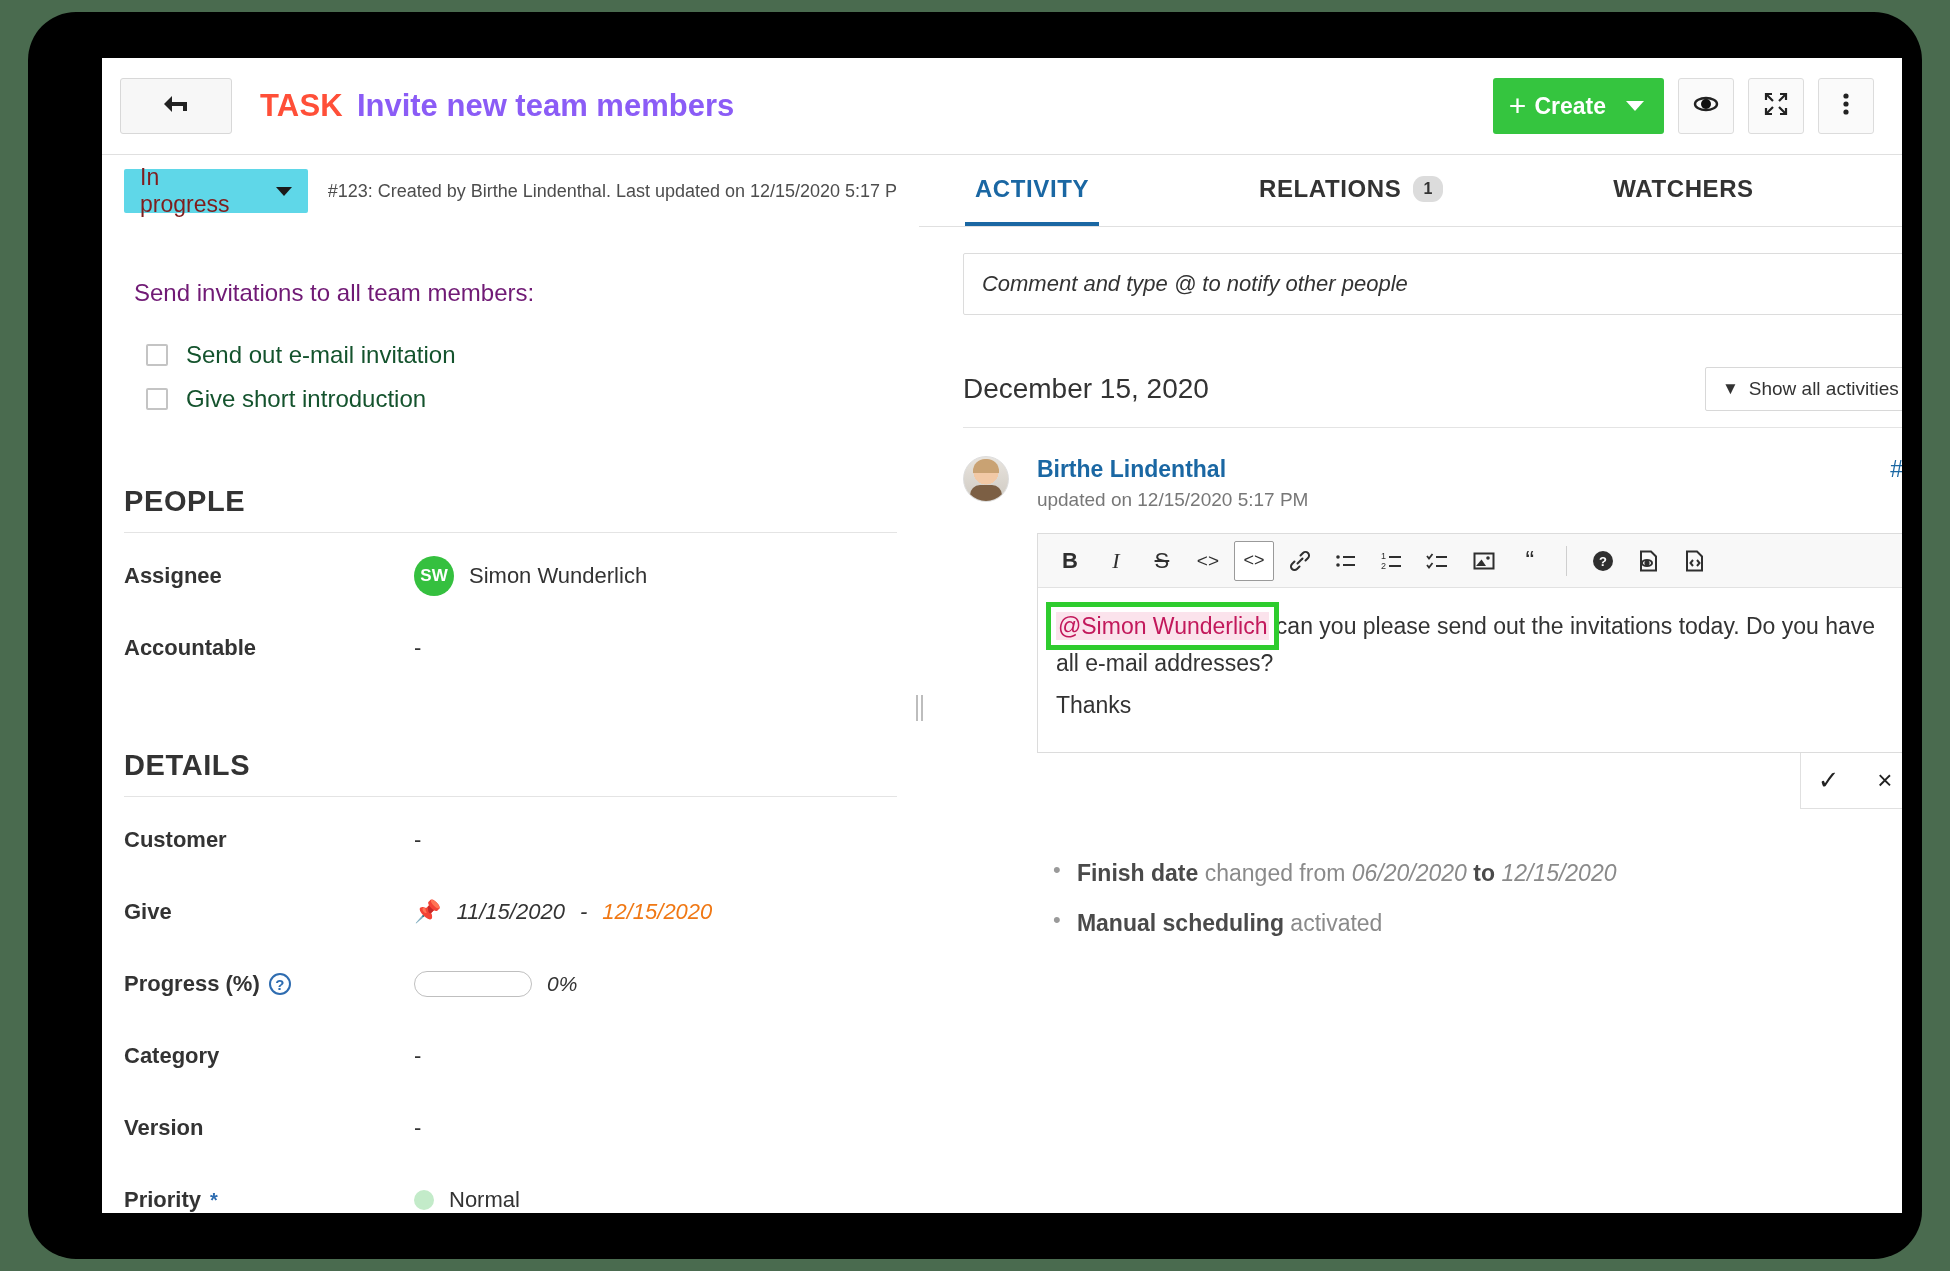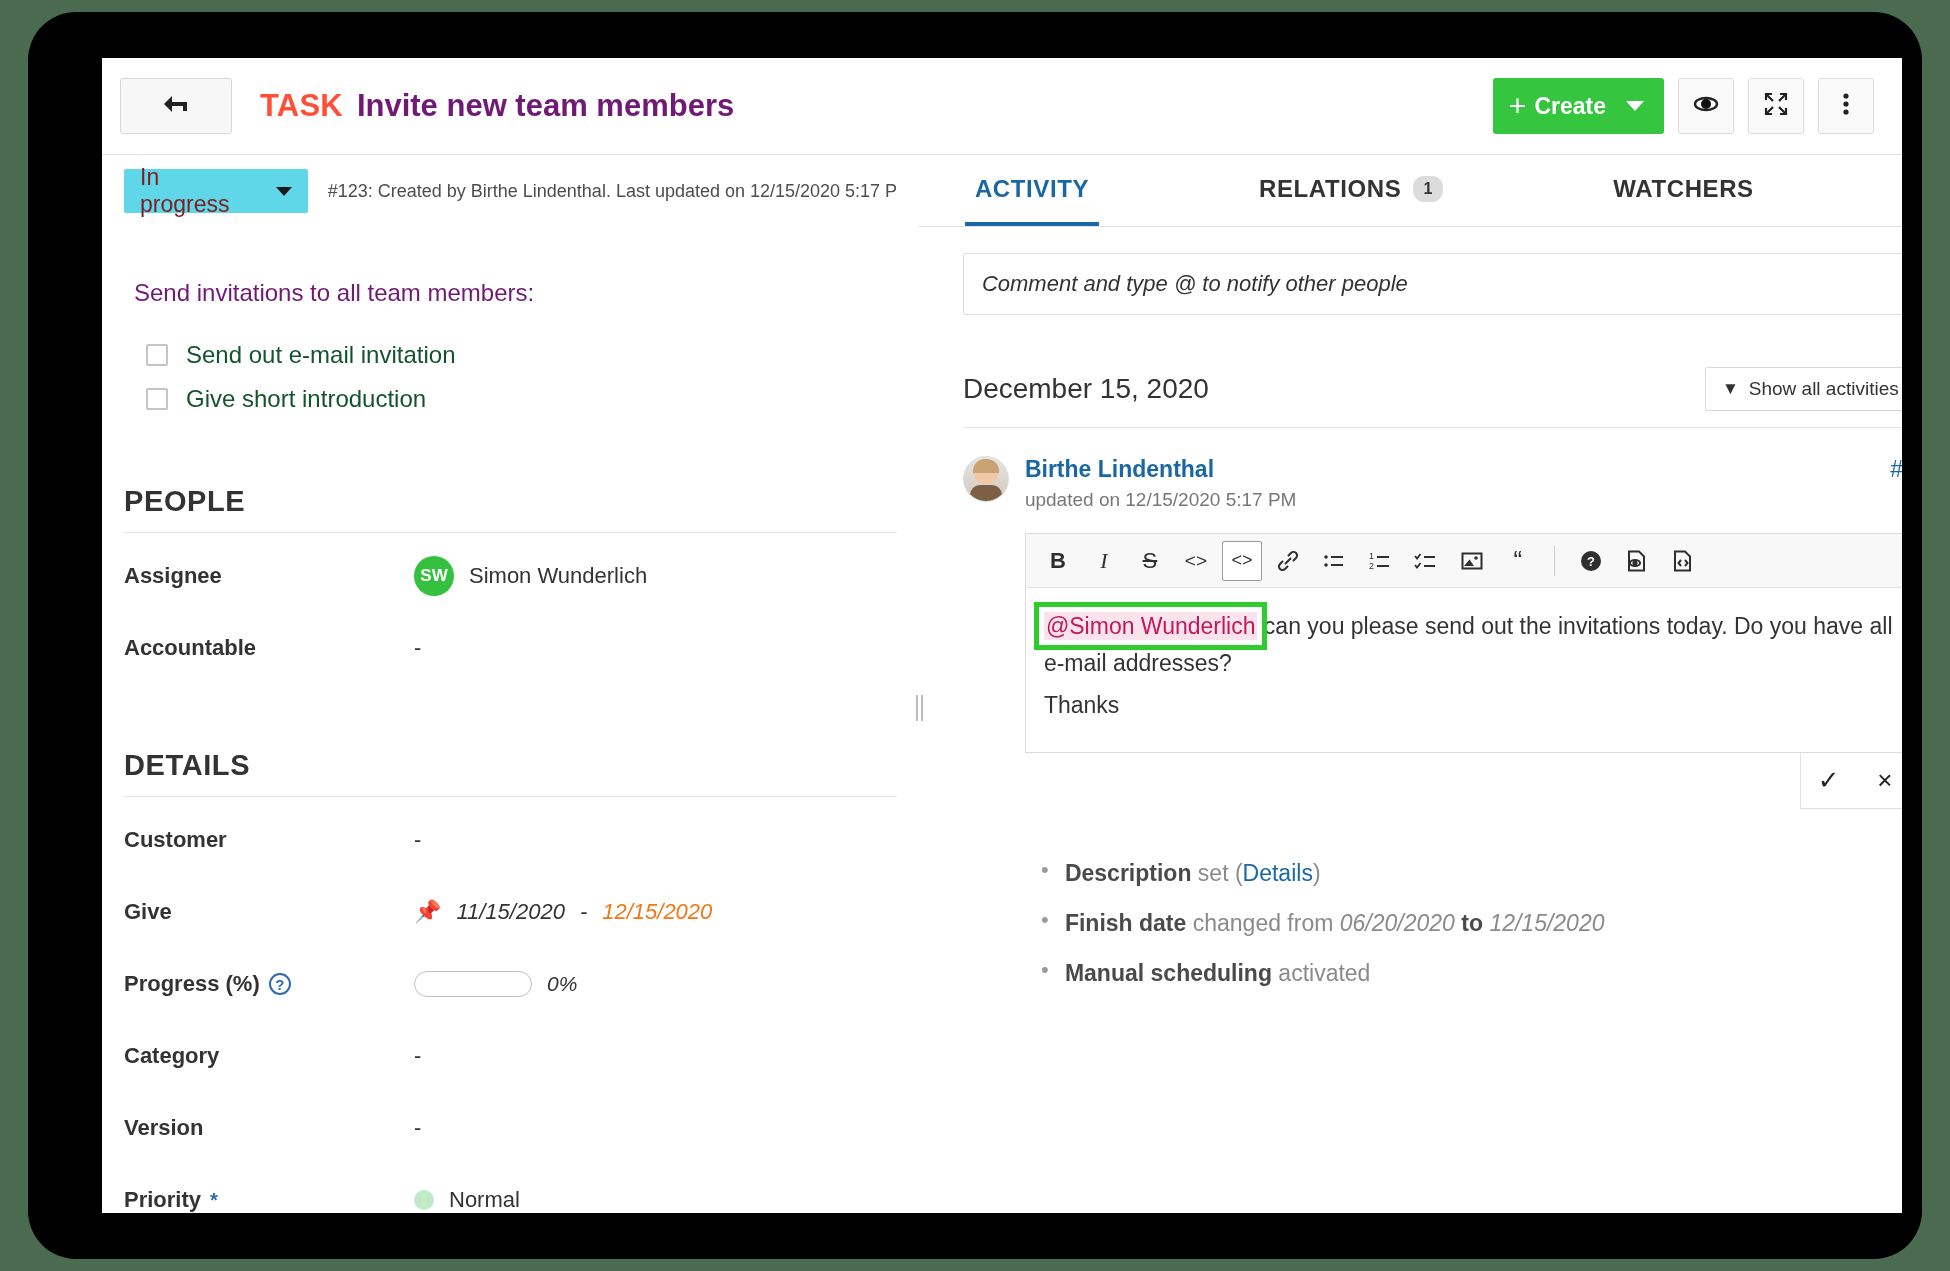--- a/index.html
+++ b/index.html
@@ -45,21 +45,21 @@
     display: flex; align-items: baseline; gap: 14px;
     margin-left: 28px;
   }
   .type-label {
     color: #FF4F38;
     font-size: 31px;
     font-weight: bold;
     letter-spacing: .2px;
   }
   .subject {
-    color: #701a75;
+    color: #8b5cf6;
     font-size: 31px;
     font-weight: bold;
   }
   .header-right {
     margin-left: auto;
     display: flex; align-items: center; gap: 14px;
   }
   .create-btn {
     height: 56px;
     background: #35C53F;
@@ -286,21 +286,21 @@
     display: flex; align-items: center; gap: 10px;
     padding: 0 16px;
     font-size: 19px;
     color: #333;
     cursor: pointer;
     font-family: inherit;
   }
   .funnel { font-size: 17px; }
   .date-divider { border-bottom: 1px solid #e4e4e4; margin-top: 16px; }
 
-  .journal { margin-top: 28px; display: flex; gap: 16px; }
+  .journal { margin-top: 28px; display: flex; gap: 28px; }
   .jr-avatar {
     width: 46px; height: 46px; border-radius: 50%;
     flex: 0 0 46px;
     background: radial-gradient(circle at 50% 34%, #f2c9a6 0 34%, transparent 35%),
                 linear-gradient(#e8e4de, #cfcac2);
     border: 1px solid #ddd;
     position: relative; overflow: hidden;
   }
   .jr-avatar::after {
     content:""; position:absolute; left:6px; right:6px; bottom:0; height:16px;
@@ -675,23 +675,20 @@
 
               <div class="editor-actions">
                 <div class="actions-box">
                   <button class="act-btn">✓</button>
                   <button class="act-btn">×</button>
                 </div>
               </div>
 
               <div class="activity-list">
                 <div class="act-item">
-                  <b>Description</b><span> set (</span><a>Details</a><span>)</span>
-                </div>
-                <div class="act-item">
                   <b>Finish date</b><span> changed from </span><i>06/20/2020</i><b> to </b><i>12/15/2020</i>
                 </div>
                 <div class="act-item">
                   <b>Manual scheduling</b><span> activated</span>
                 </div>
               </div>
 
             </div>
           </div>
         </div>

